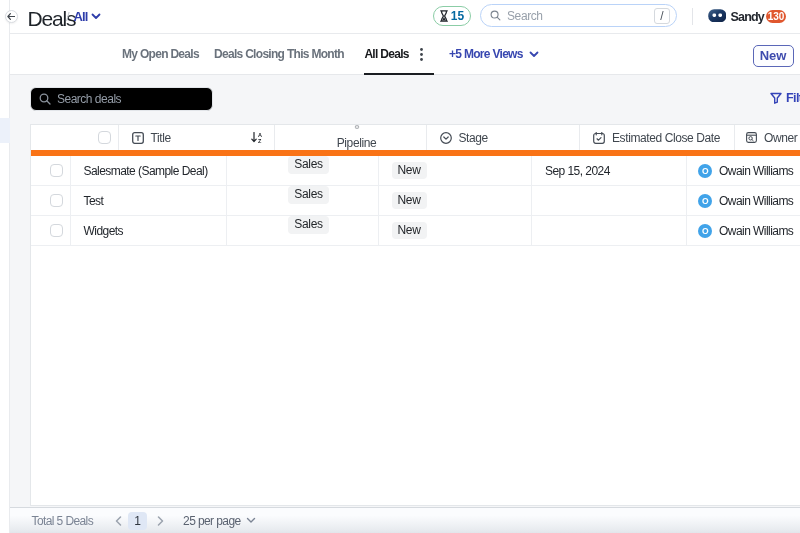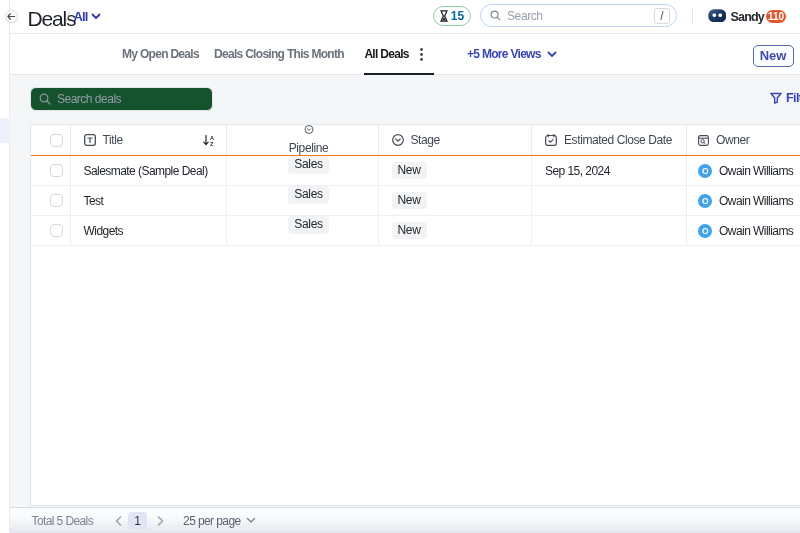--- a/index.html
+++ b/index.html
@@ -26,26 +26,26 @@
 #sandy { left:720.5px; top:9.5px; font-size:12.5px; font-weight:bold; letter-spacing:-0.8px; color:#23272e; }
 #badge150 { left:756px; top:9.5px; padding:0; width:20px; height:13px; background:#e0572e; border-radius:7px; color:#fff; font-size:10px; font-weight:bold; display:flex; align-items:center; justify-content:center; }
 
 #tabsrow { left:10px; top:34px; width:790px; height:41px; background:#fff; border-bottom:1px solid #e6e8eb; }
 .tab { position:absolute; top:0; height:41px; line-height:41px; font-size:12px; font-weight:bold; letter-spacing:-0.7px; color:#6a727c; white-space:nowrap; }
 #tab-active { color:#17191c; display:flex; align-items:center; gap:11px; }
 #morelinks { color:#3847b0; display:flex; align-items:center; gap:6px; }
 #newbtn { left:742.6px; top:10.5px; width:41px; height:22px; border:1.2px solid #5a67b8; border-radius:5px; background:#fcfdff; color:#3e4bae; font-size:13px; font-weight:bold; display:flex; align-items:center; justify-content:center; }
 
 #content { left:10px; top:75px; width:790px; height:458px; background:#f5f6f8; }
-#dealsearch { left:20px; top:11.5px; width:183px; height:24px; background:#14532d; border:1px solid #e2e5e9; border-radius:6px; display:flex; align-items:center; padding:0 8px; position:absolute; }
+#dealsearch { left:20px; top:11.5px; width:183px; height:24px; background:#000000; border:1px solid #e2e5e9; border-radius:6px; display:flex; align-items:center; padding:0 8px; position:absolute; }
 #dealsearch .ph { font-size:12px; letter-spacing:-0.5px; color:#949ca7; margin-left:6px; }
 #filter { left:759.5px; top:15.5px; position:absolute; display:flex; align-items:center; gap:4.5px; color:#3443b8; font-size:12.5px; letter-spacing:-0.6px; font-weight:bold; }
 
 #table { left:19.5px; top:49px; width:771px; height:382px; background:#fff; border:1px solid #e4e7ea; border-right:none; position:absolute; }
-.hrow { display:flex; height:31px; border-bottom:1px solid #f97316; }
+.hrow { display:flex; height:31px; border-bottom:6px solid #f97316;padding-left:48px; }
 .row { display:flex; height:30px; border-bottom:1px solid #edeff2; }
 .c0 { width:40px; } .c1 { width:156px; } .c2 { width:152px;flex-direction:column; } .c3 { width:153.5px; } .c4 { width:155px; }  .c5 { width:150px; } .c5.cell { padding-left:11px; }
 .cell { display:flex; flex-shrink:0; align-items:center; border-right:1px solid #e9ebee; padding-left:13px; position:relative; }
 .row .cell { border-right:1px solid #edeff2; }
 .cell.last { border-right:none; }
 .hrow .cell { color:#40474f; font-size:12px; letter-spacing:-0.4px; gap:7px; white-space:nowrap; }
 .row .cell { font-size:12px; letter-spacing:-0.55px; color:#23272d; white-space:nowrap; }
 .cb { width:13px; height:13px; border:1.5px solid #d4d8dd; border-radius:4px; background:#fff; margin:auto; }
 .pill { background:#f2f3f4; border-radius:4px; padding:2px 6px; font-size:12px; letter-spacing:-0.3px; color:#24272b; line-height:13.5px; }
 .oav { width:14px; height:14px; border-radius:50%; background:#41a3e9; color:#fff; font-size:8.5px; font-weight:bold; display:flex; align-items:center; justify-content:center; margin-right:7px; }
@@ -98,35 +98,35 @@
             <stop offset="0.45" stop-color="#1c3a66"></stop>
             <stop offset="1" stop-color="#0f2347"></stop>
           </linearGradient>
         </defs>
       <rect x="0.25" y="0.25" width="18" height="13" rx="5.8" fill="url(#g1)"></rect>
       <rect x="4.5" y="4.4" width="3.6" height="3.6" rx="1.4" fill="#fff"></rect>
       <rect x="10.4" y="4.4" width="3.6" height="3.6" rx="1.4" fill="#fff"></rect>
     </svg>
   </div>
   <div class="abs" id="sandy">Sandy</div>
-  <div class="abs" id="badge150">110</div>
+  <div class="abs" id="badge150">130</div>
 </div>
 <div class="abs" id="tabsrow">
   <div class="tab" style="left:112px;">My Open Deals</div>
   <div class="tab" style="left:204px;">Deals Closing This Month</div>
   <div class="tab" id="tab-active" style="left:354.4px;">
     <span>All Deals</span>
     <svg width="3" height="13" viewBox="0 0 3 13">
         <circle cx="1.5" cy="1.5" r="1.4" fill="#3e444c"></circle>
         <circle cx="1.5" cy="6.5" r="1.4" fill="#3e444c"></circle>
         <circle cx="1.5" cy="11.5" r="1.4" fill="#3e444c"></circle>
       </svg>
   </div>
   <div class="abs" style="left:354.4px; top:38.5px; width:70px; height:2.8px; background:#1b1e22;"></div>
-  <div class="tab" id="morelinks" style="left:457px;">
+  <div class="tab" id="morelinks" style="left:439px;">
     <span>+5 More Views</span>
     <svg width="10" height="7" viewBox="0 0 10 7">
         <path d="M1.5 1.5 L5 5 L8.5 1.5" stroke="#3847b0" stroke-width="1.8" fill="none" stroke-linecap="round" stroke-linejoin="round"></path>
       </svg>
   </div>
   <div class="abs" id="newbtn">New</div>
 </div>
 <div class="abs" id="content">
   <div id="dealsearch">
     <svg width="12" height="12" viewBox="0 0 12 12">

